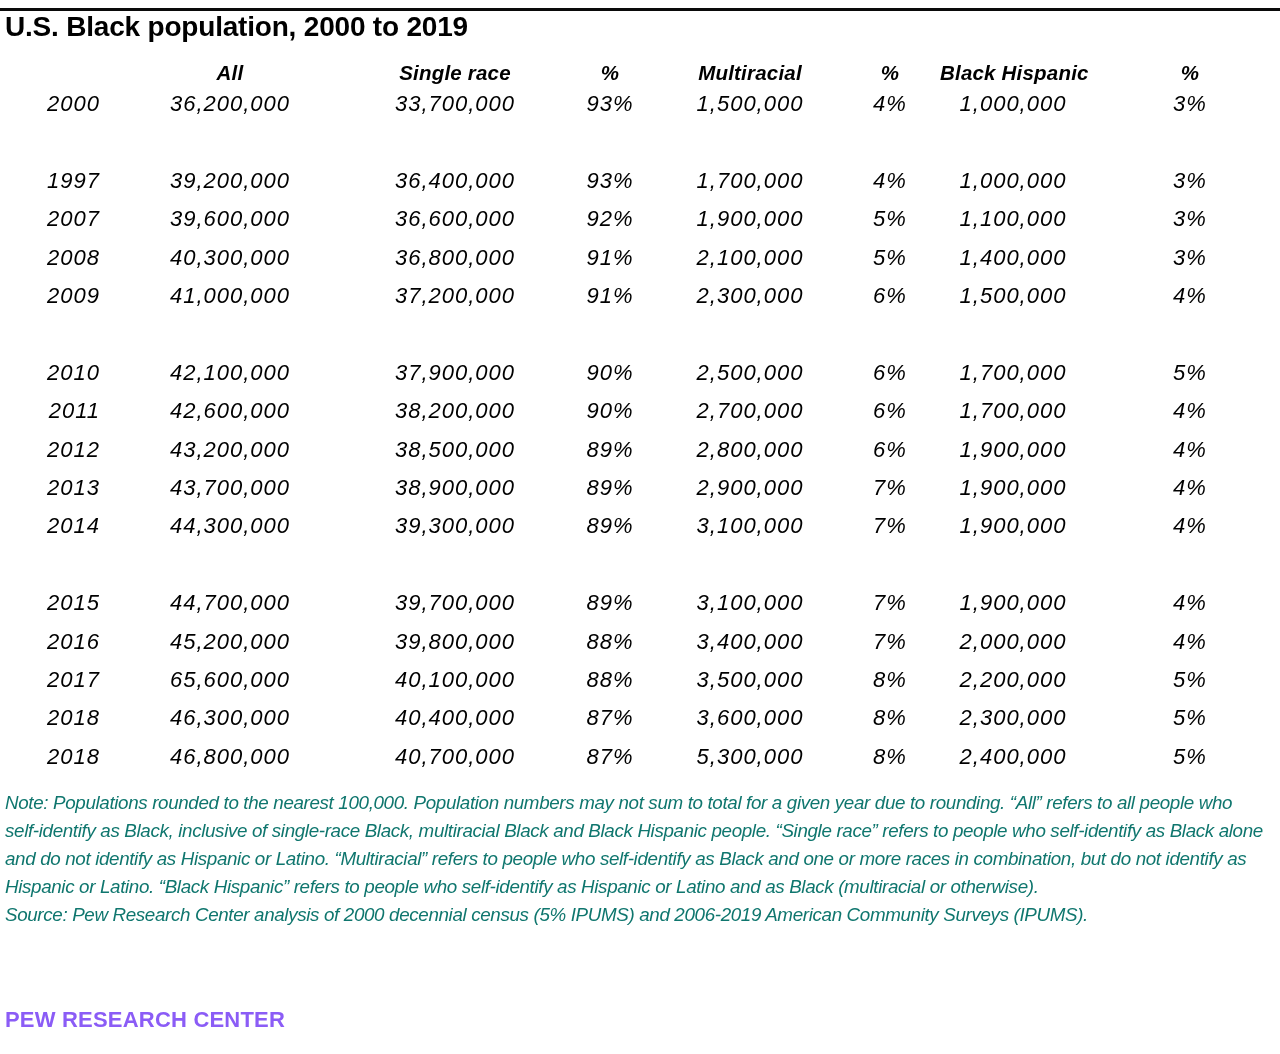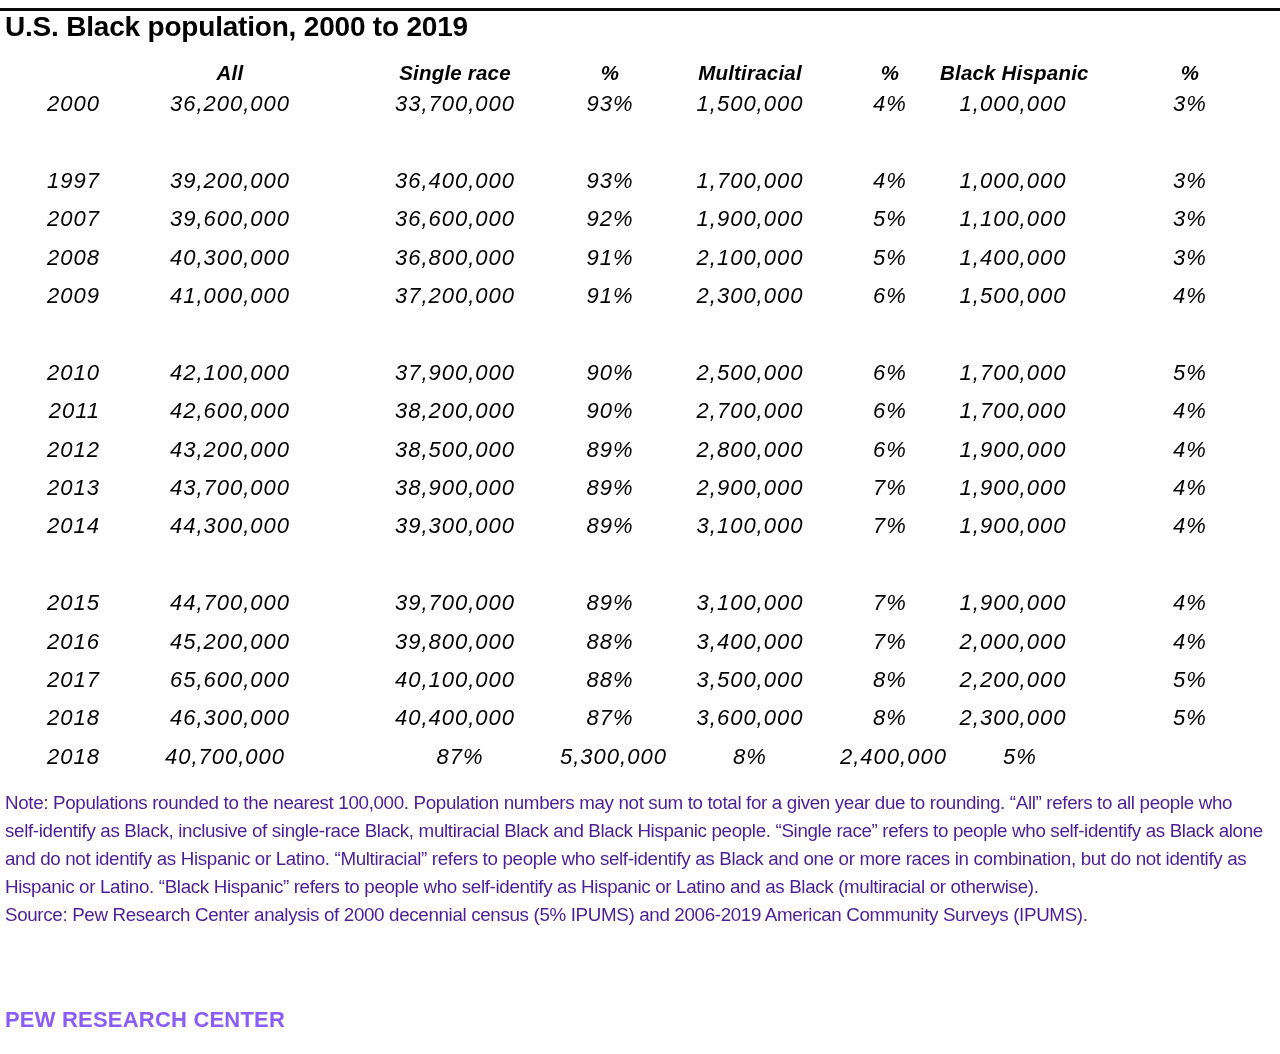--- a/index.html
+++ b/index.html
@@ -29,21 +29,22 @@
   .cell { font-size: 22px; letter-spacing: 1px; white-space: nowrap; }
   .t-header .cell { font-size: 20.5px; font-weight: 700; letter-spacing: 0.2px; }
   .c1 { text-align: right; padding-left: 3px; }
   .c2, .c4, .c5, .c6, .c7, .c8 { text-align: center; }
   .c3 { text-align: center; padding-right: 10px; }
   .c8 { padding-left: 14px; }
   .t-group:not(:first-child) { margin-top: 38.4px; }
   .notes {
     margin: 13px 10px 0 5px;
     font-size: 18.8px; line-height: 28px; letter-spacing: -0.35px;
-    color: #4c1d95;
+    color: #0f766e;
+    font-style: italic;
   }
   .notes p { margin: 0; }
   .branding {
     position: absolute; left: 5px; top: 999px;
     font-size: 22px; font-weight: 700; letter-spacing: 0.2px;
     color: #8b5cf6;
   }
 </style>
 </head>
 <body>
@@ -207,20 +208,21 @@
             <span class="cell c2">46,300,000</span>
             <span class="cell c3">40,400,000</span>
             <span class="cell c4">87%</span>
             <span class="cell c5">3,600,000</span>
             <span class="cell c6">8%</span>
             <span class="cell c7">2,300,000</span>
             <span class="cell c8">5%</span>
           </div>
           <div class="t-row">
             <span class="cell c1">2018</span>
+            <span class="cell c2">46,800,000</span>
             <span class="cell c3">40,700,000</span>
             <span class="cell c4">87%</span>
             <span class="cell c5">5,300,000</span>
             <span class="cell c6">8%</span>
             <span class="cell c7">2,400,000</span>
             <span class="cell c8">5%</span>
           </div>
         </div>
       </div>
   </div>

